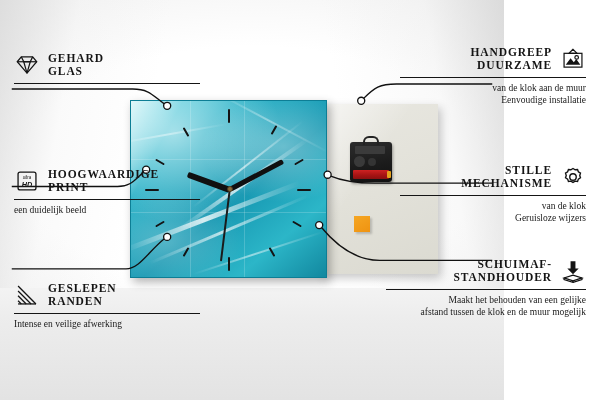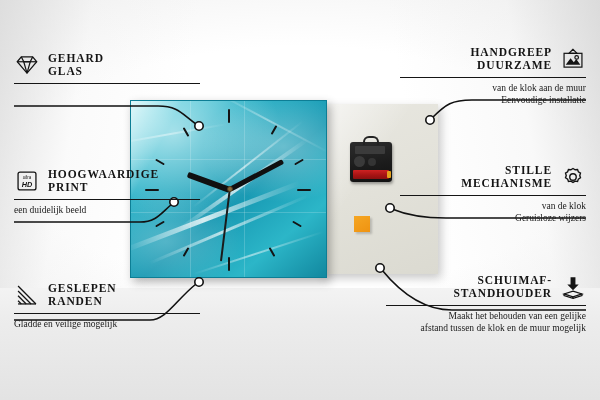--- a/index.html
+++ b/index.html
@@ -3,21 +3,21 @@
 <meta charset="utf-8">
 <style>
   * { margin:0; padding:0; box-sizing:border-box; }
   html,body { width:600px; height:400px; }
   body {
     font-family:"Liberation Serif", serif;
     background:#ffffff;
     position:relative;
     overflow:hidden;
   }
-  #stage { position:absolute; inset:0; width:600px; height:400px; }
+  #stage { position:absolute; inset:0; width:504px; height:400px; }
 
   
   .bg-base{
     position:absolute; inset:0;
     background:
       radial-gradient(120% 80% at 50% 42%, #ffffff 0%, #ffffff 38%, #f4f4f4 62%, #e9e9e9 82%, #e2e2e2 100%);
   }
   .bg-vignette{
     position:absolute; inset:0;
     background:
@@ -264,21 +264,21 @@
               <path d="M5 25 H27"></path>
         </g>
           </svg>
       </span>
       <div>
         <div class="title">GESLEPEN</div>
         <div class="title">RANDEN</div>
       </div>
     </div>
     <div class="rule"></div>
-    <div class="desc">Gladde en veilige mogelijk</div>
+    <div class="desc">Intense en veilige afwerking</div>
     <div class="desc"></div>
   </div>
 
   <div class="callout right" style="left:400px; top:46px;">
     <div class="head">
       <span class="ico">
         <svg viewBox="0 0 32 28">
             <g fill="none" stroke="#141414" stroke-width="1.5">
           <path d="M16 2 L11 7 H21 Z"></path>
           <rect x="5" y="7" width="22" height="17"></rect>
@@ -310,21 +310,21 @@
       <div>
         <div class="title">STILLE</div>
         <div class="title">MECHANISME</div>
       </div>
     </div>
     <div class="rule"></div>
     <div class="desc">van de klok</div>
     <div class="desc">Geruisloze wijzers</div>
   </div>
 
-  <div class="callout right" style="left:386px; top:274px; width:200px;">
+  <div class="callout right" style="left:386px; top:258px; width:200px;">
     <div class="head">
       <span class="ico">
         <svg viewBox="0 0 32 28">
             <g fill="none" stroke="#141414" stroke-width="1.5">
           <path d="M13 2 h6 v9 h4 l-7 7 -7 -7 h4 Z" fill="#141414" stroke="none"></path>
           <path d="M16 19 L27 22.5 L16 26 L5 22.5 Z"></path>
           <path d="M5 22.5 v2 L16 28 v-2"></path>
               <path d="M27 22.5 v2 L16 28"></path>
         </g>
           </svg>

